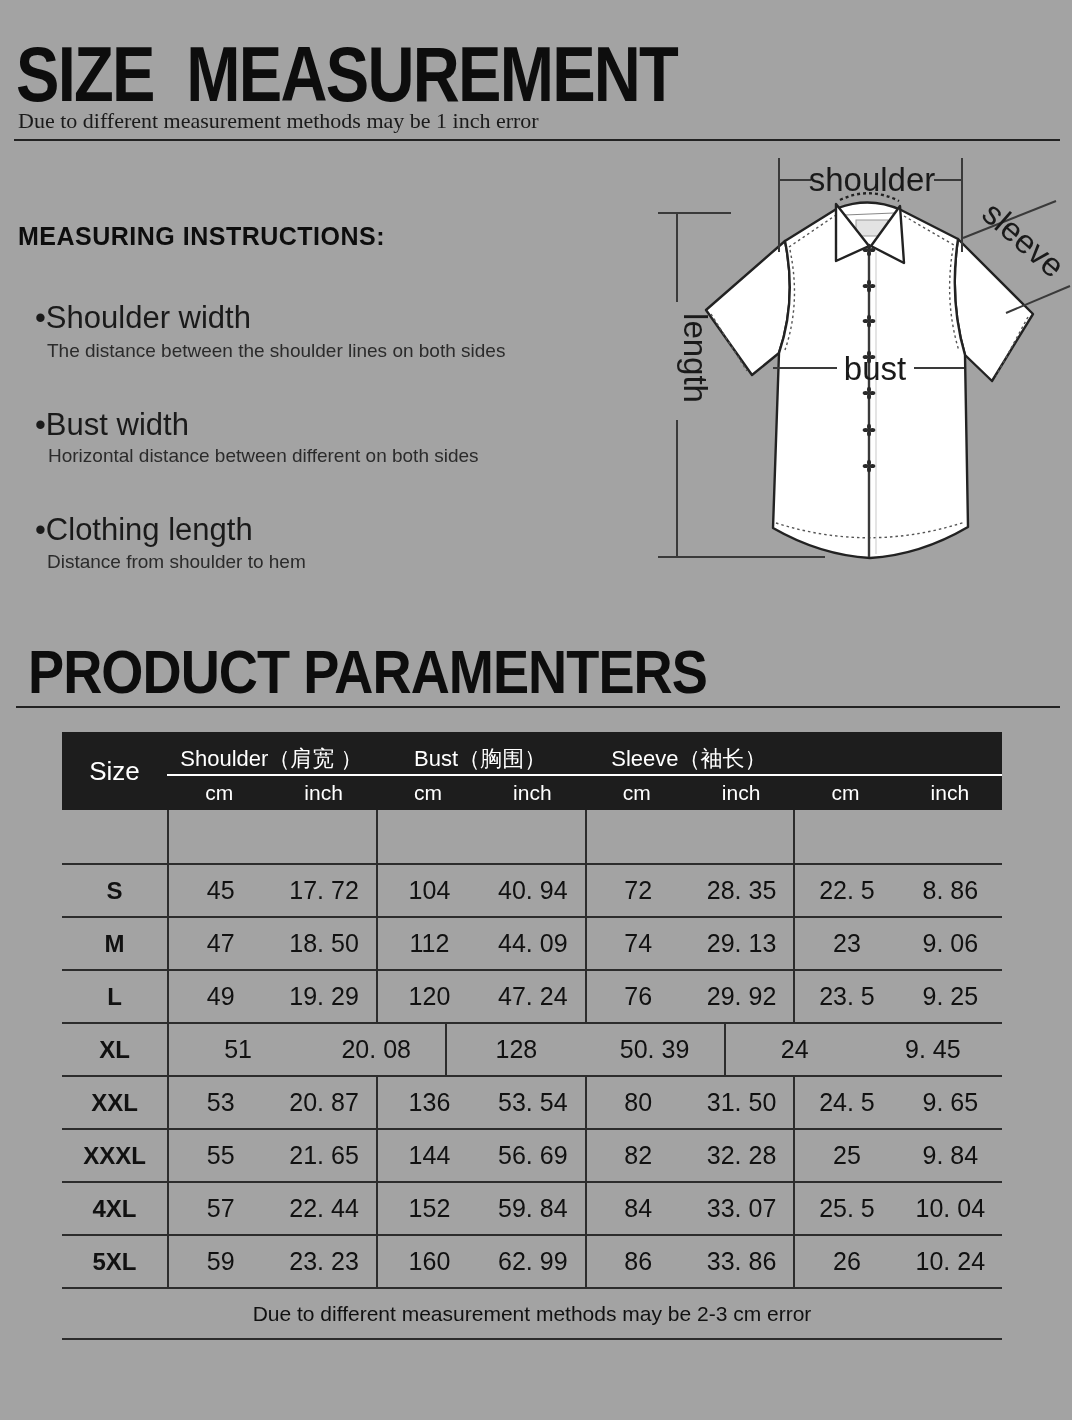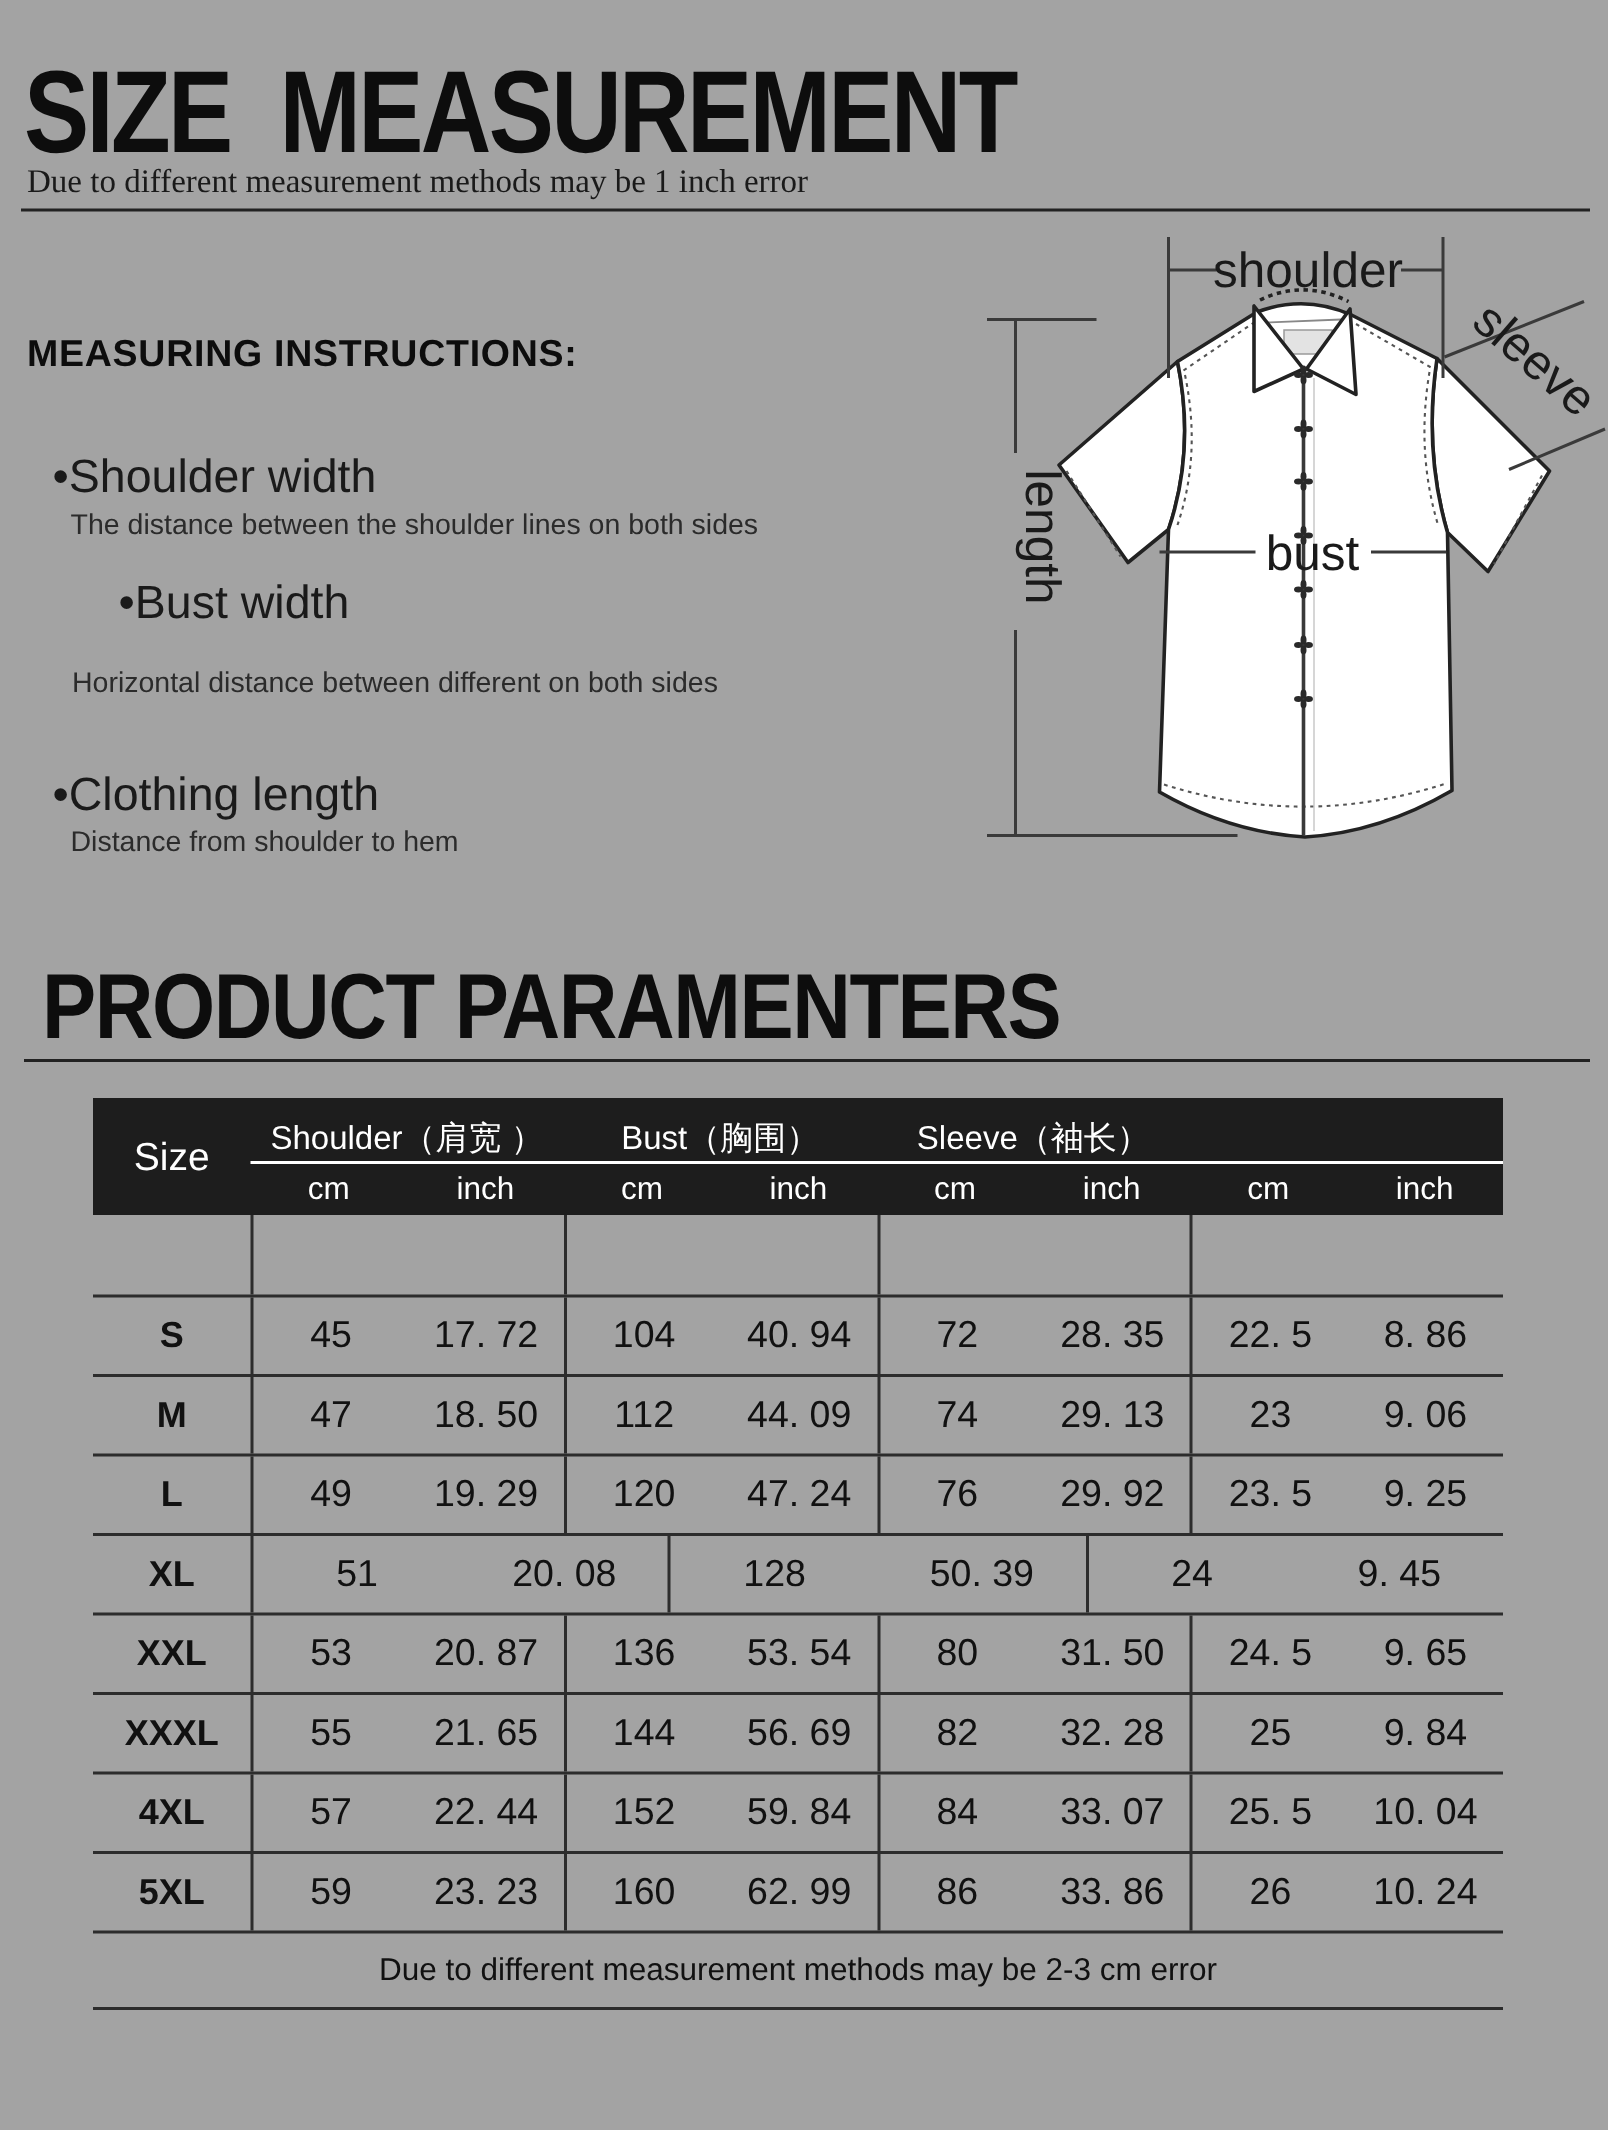--- a/index.html
+++ b/index.html
@@ -14,21 +14,21 @@
             font-size:22px;color:#1a1a1a;}
   .rule{position:absolute;height:2px;background:#222;}
   .rule.top{left:14px;top:139px;width:1046px;}
   .rule.mid{left:16px;top:706px;width:1044px;}
 
   .instr-heading{position:absolute;left:18px;top:222px;font-size:25px;font-weight:bold;
                  letter-spacing:.5px;color:#0d0d0d;}
   .instr-term{position:absolute;font-size:31px;color:#1a1a1a;}
   .instr-desc{position:absolute;font-size:19px;color:#2b2b2b;}
   .t1{left:35px;top:300px;} .d1{left:47px;top:340px;}
-  .t2{left:35px;top:384px;margin-left:44px;} .d2{left:48px;top:445px;}
+  .t2{left:35px;top:407px;} .d2{left:48px;top:445px;}
   .t3{left:35px;top:512px;} .d3{left:47px;top:551px;}
 
   .params-heading{position:absolute;left:28px;top:636px;font-size:57px;font-weight:bold;
                   letter-spacing:-1px;color:#0d0d0d;transform:scale(.95,1.08);
                   transform-origin:left top;}
 
   
   #diagram{position:absolute;left:630px;top:145px;width:442px;height:465px;}
   #diagram text{font-family:"Liberation Sans",sans-serif;font-size:33px;fill:#1a1a1a;}
 

